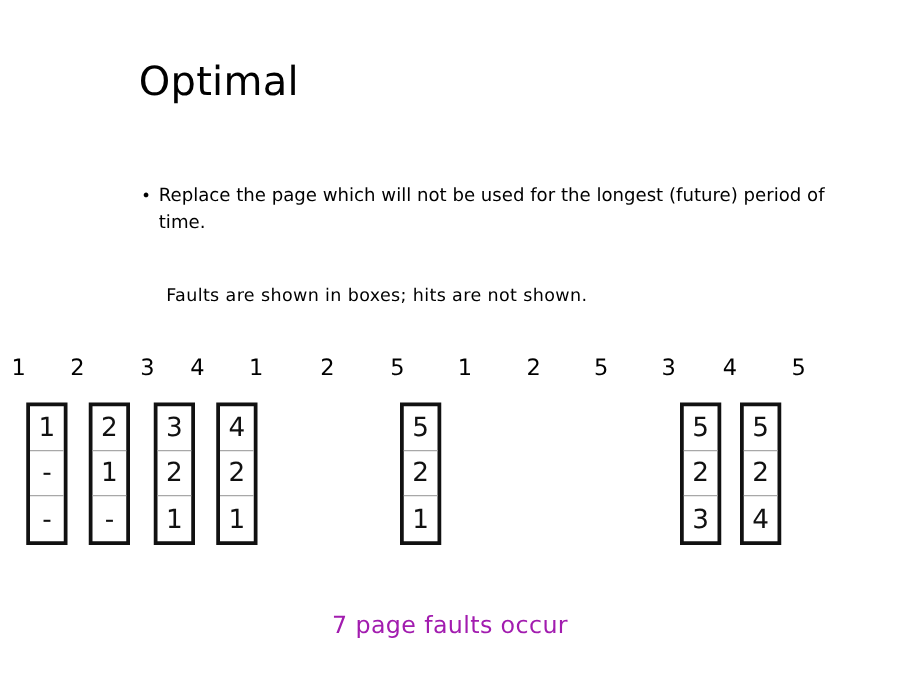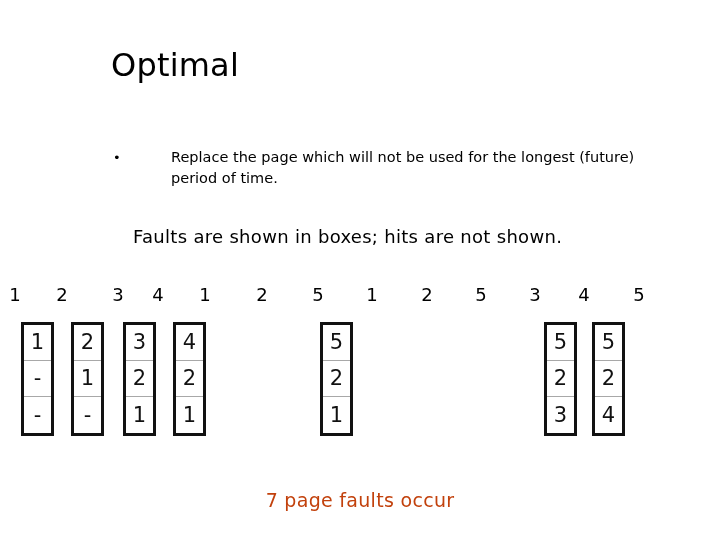--- a/index.html
+++ b/index.html
@@ -47,30 +47,29 @@
   }
   .bullet-marker {
     width: 14px;
     flex: 0 0 14px;
     text-align: left;
     font-size: 13px;
     line-height: 21px;
   }
   .bullet-text {
     flex: 1 1 auto;
-    margin-left: 44px;
   }
 
   
   #faults-note {
     position: absolute;
     left: 133px;
     top: 225px;
     font-family: "DejaVu Sans", sans-serif;
-    font-size: 18px;
+    font-size: 14px;
     line-height: 24px;
     letter-spacing: 0.3px;
     color: #000000;
     white-space: nowrap;
   }
 
   
   #reference-string {
     position: absolute;
     left: 0;
@@ -128,21 +127,21 @@
   #fault-summary {
     position: absolute;
     left: 0;
     top: 487px;
     width: 720px;
     text-align: center;
     font-family: "DejaVu Sans", sans-serif;
     font-size: 19px;
     line-height: 26px;
     letter-spacing: 0.3px;
-    color: #c2410c;
+    color: #a21caf;
   }
 </style>
 </head>
 <body>
 
 <div id="slide-title">Optimal</div>
 
 <div id="bullet-list">
   <div class="bullet-row">
     <span class="bullet-marker">•</span>

